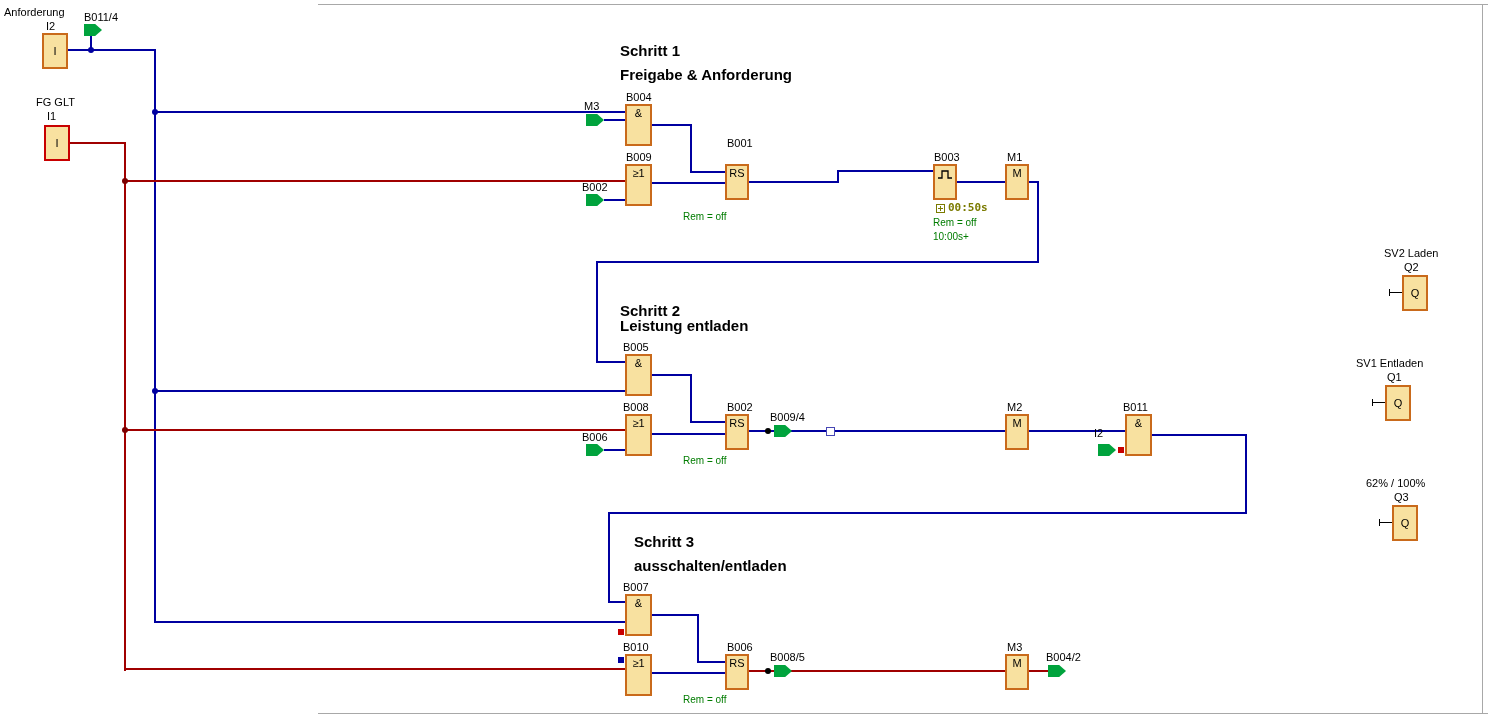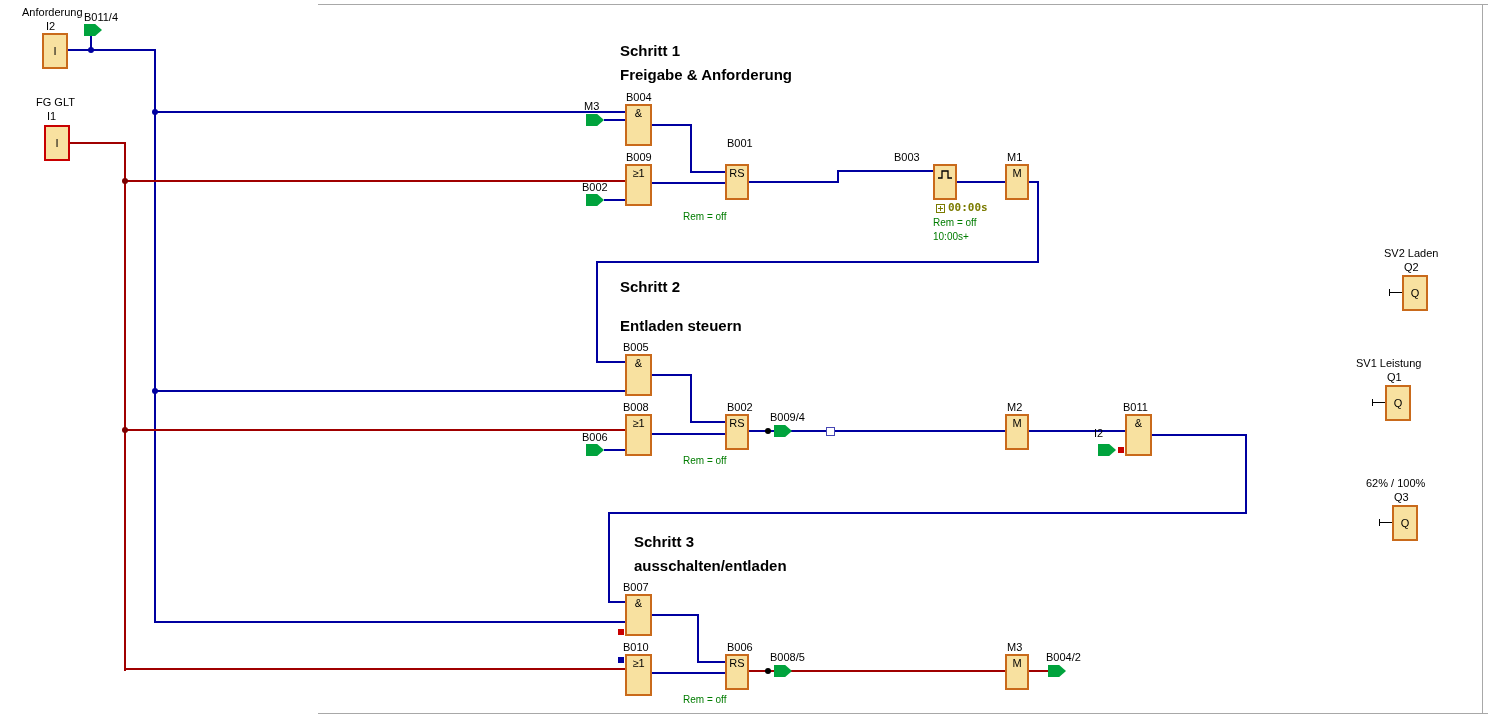--- a/index.html
+++ b/index.html
@@ -181,43 +181,43 @@
 
   <div class="conn" style="left:84px;top:24px"></div>
   <div class="conn" style="left:586px;top:114px"></div>
   <div class="conn" style="left:586px;top:194px"></div>
   <div class="conn" style="left:586px;top:444px"></div>
   <div class="conn" style="left:774px;top:425px"></div>
   <div class="conn" style="left:1098px;top:444px"></div>
   <div class="conn" style="left:774px;top:665px"></div>
   <div class="conn" style="left:1048px;top:665px"></div>
 
-  <div class="t" style="left:22px;top:6px">Anforderung</div>
+  <div class="t" style="left:4px;top:6px">Anforderung</div>
   <div class="t" style="left:84px;top:11px">B011/4</div>
   <div class="t" style="left:46px;top:20px">I2</div>
   <div class="t" style="left:36px;top:96px">FG GLT</div>
   <div class="t" style="left:47px;top:110px">I1</div>
 
   <div class="title" style="left:620px;top:42px">Schritt 1</div>
   <div class="title" style="left:620px;top:66px">Freigabe &amp; Anforderung</div>
-  <div class="title" style="left:620px;top:278px">Schritt 2</div>
-  <div class="title" style="left:620px;top:317px">Entladen steuern</div>
+  <div class="title" style="left:620px;top:302px">Schritt 2</div>
+  <div class="title" style="left:620px;top:317px">Leistung entladen</div>
   <div class="title" style="left:634px;top:533px">Schritt 3</div>
   <div class="title" style="left:634px;top:557px">ausschalten/entladen</div>
 
   <div class="t" style="left:626px;top:91px">B004</div>
   <div class="t" style="left:584px;top:100px">M3</div>
   <div class="t" style="left:626px;top:151px">B009</div>
   <div class="t" style="left:582px;top:181px">B002</div>
   <div class="t" style="left:727px;top:137px">B001</div>
   <div class="t grn" style="left:683px;top:211px">Rem = off</div>
 
-  <div class="t" style="left:894px;top:151px">B003</div>
+  <div class="t" style="left:934px;top:151px">B003</div>
   <div class="expand" style="left:936px;top:204px"></div>
-  <div class="t olv" style="left:948px;top:202px">00:00s</div>
+  <div class="t olv" style="left:948px;top:202px">00:50s</div>
   <div class="t grn" style="left:933px;top:217px">Rem = off</div>
   <div class="t grn" style="left:933px;top:231px">10:00s+</div>
   <div class="t" style="left:1007px;top:151px">M1</div>
 
   <div class="t" style="left:623px;top:341px">B005</div>
   <div class="t" style="left:623px;top:401px">B008</div>
   <div class="t" style="left:582px;top:431px">B006</div>
   <div class="t" style="left:727px;top:401px">B002</div>
   <div class="t grn" style="left:683px;top:455px">Rem = off</div>
   <div class="t" style="left:770px;top:411px">B009/4</div>
@@ -228,18 +228,18 @@
   <div class="t" style="left:623px;top:581px">B007</div>
   <div class="t" style="left:623px;top:641px">B010</div>
   <div class="t" style="left:727px;top:641px">B006</div>
   <div class="t grn" style="left:683px;top:694px">Rem = off</div>
   <div class="t" style="left:770px;top:651px">B008/5</div>
   <div class="t" style="left:1007px;top:641px">M3</div>
   <div class="t" style="left:1046px;top:651px">B004/2</div>
 
   <div class="t" style="left:1384px;top:247px">SV2 Laden</div>
   <div class="t" style="left:1404px;top:261px">Q2</div>
-  <div class="t" style="left:1356px;top:357px">SV1 Leistung</div>
+  <div class="t" style="left:1356px;top:357px">SV1 Entladen</div>
   <div class="t" style="left:1387px;top:371px">Q1</div>
   <div class="t" style="left:1366px;top:477px">62% / 100%</div>
   <div class="t" style="left:1394px;top:491px">Q3</div>
 
 </div>
 
 </body></html>

